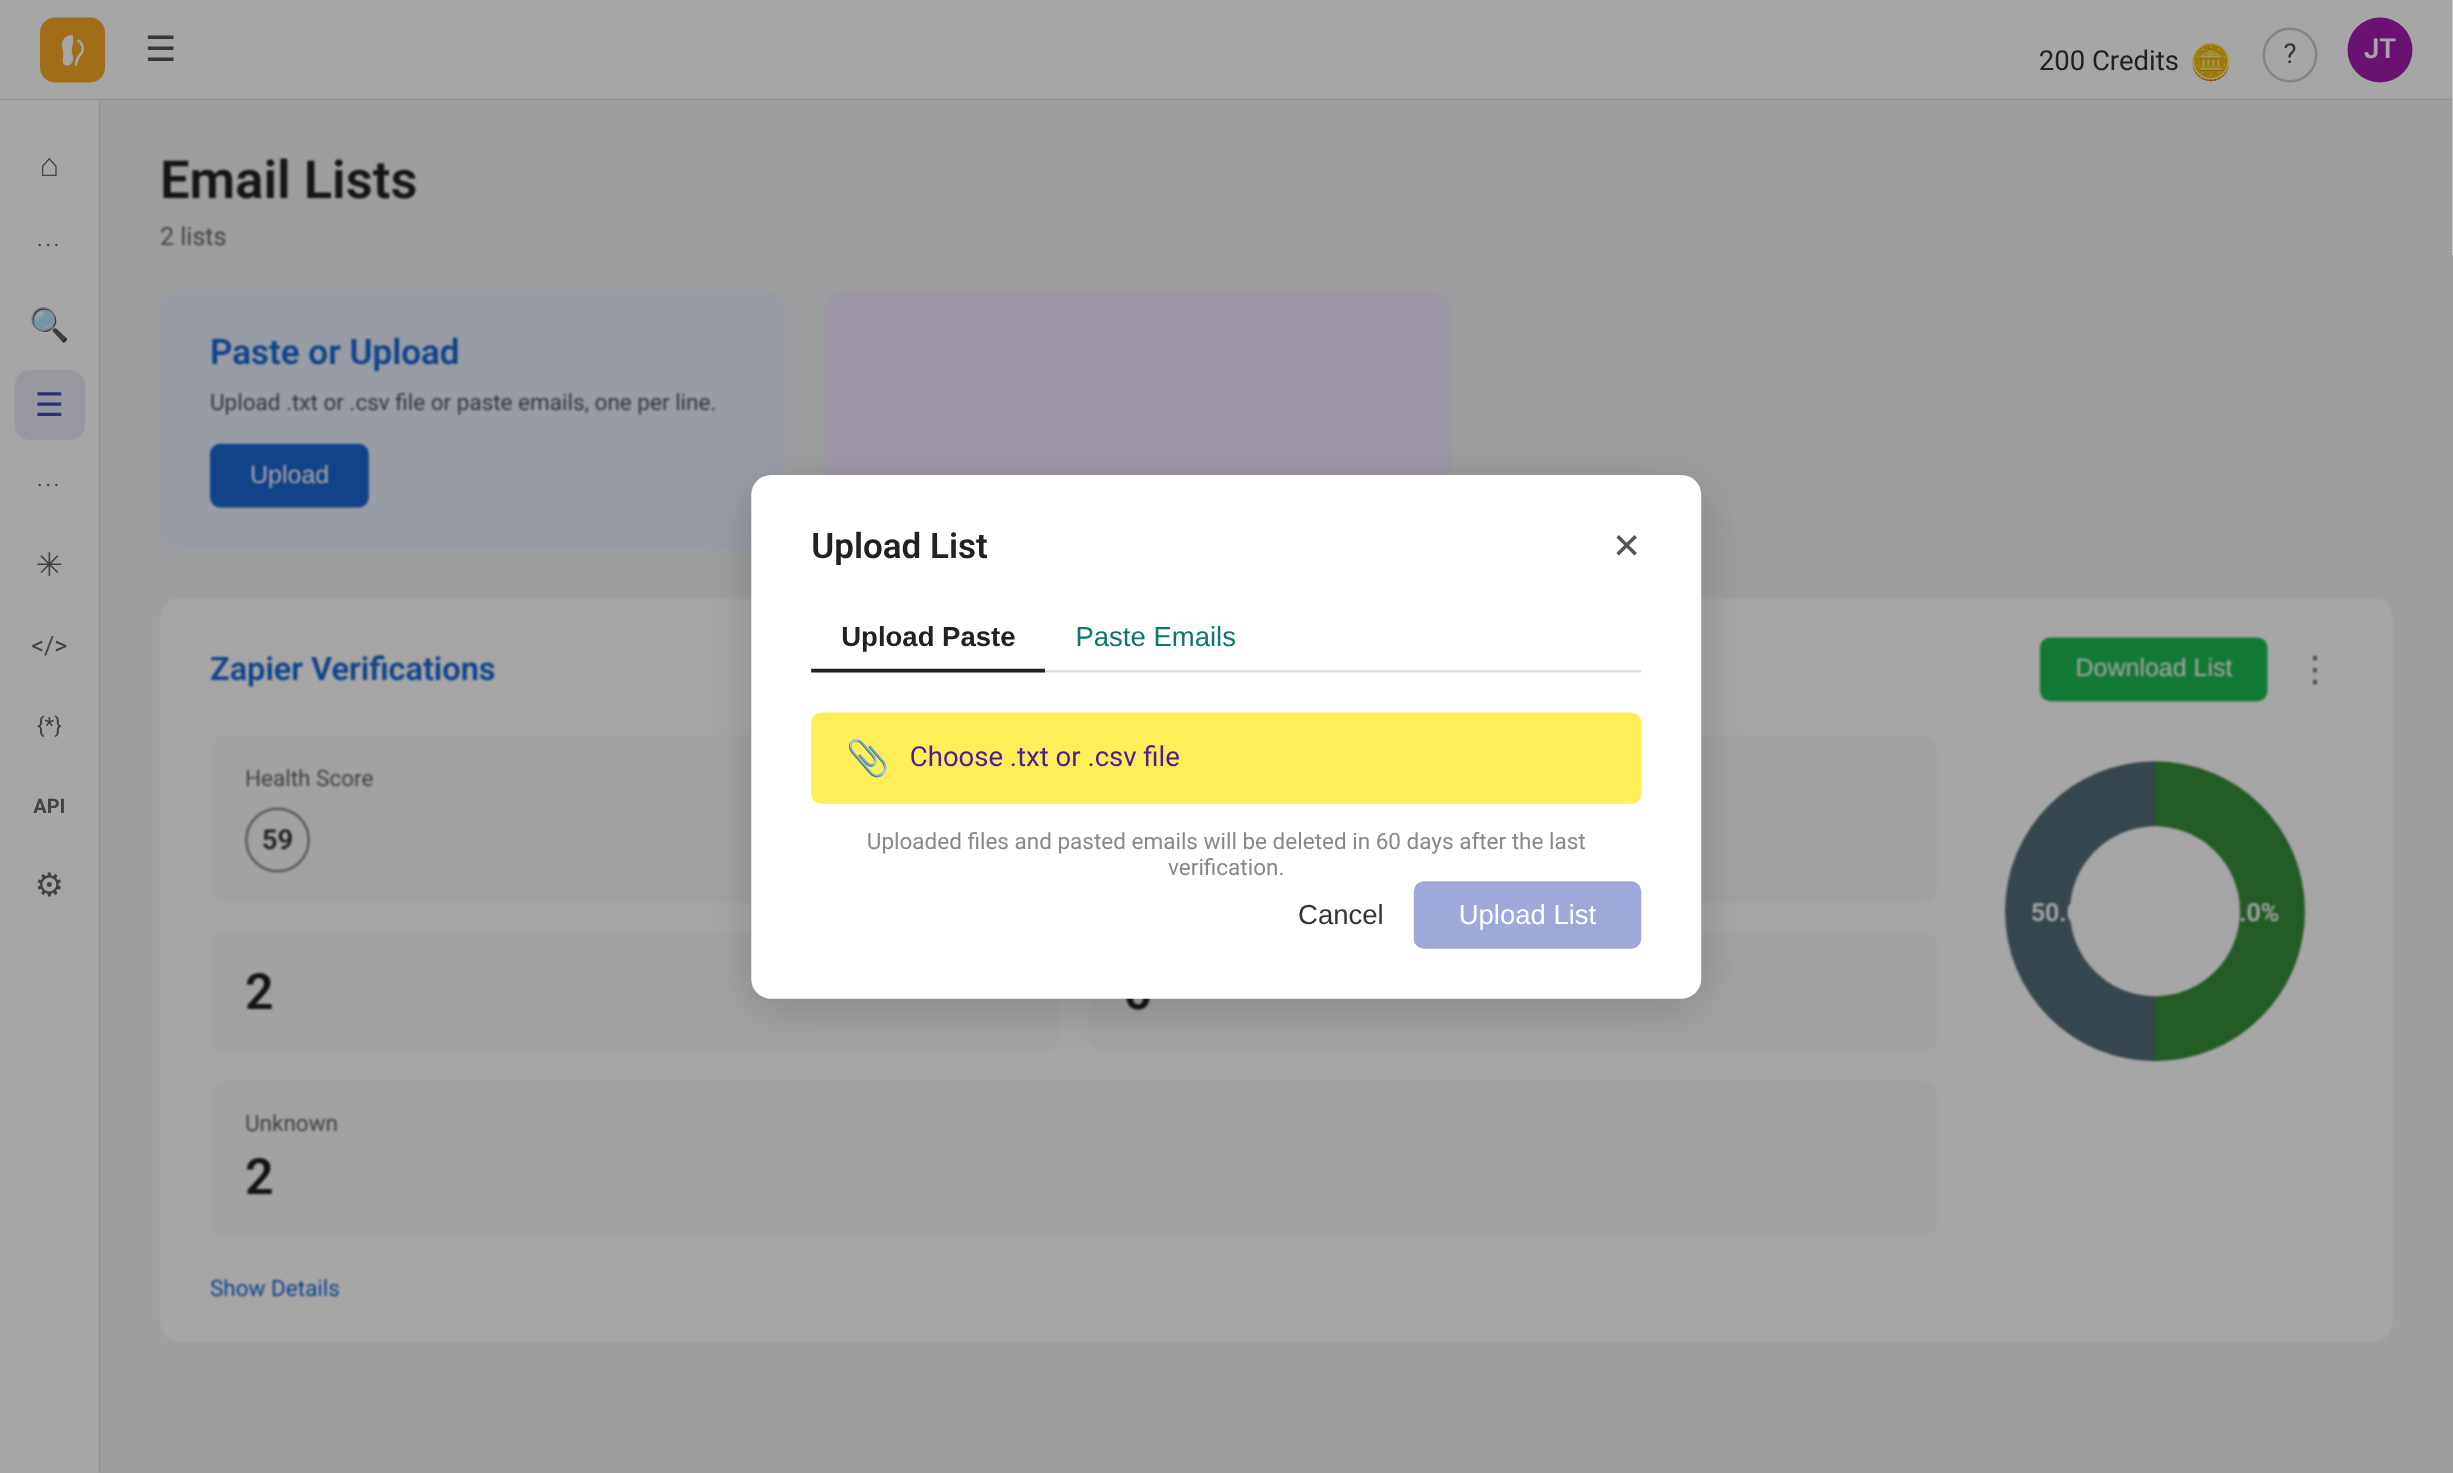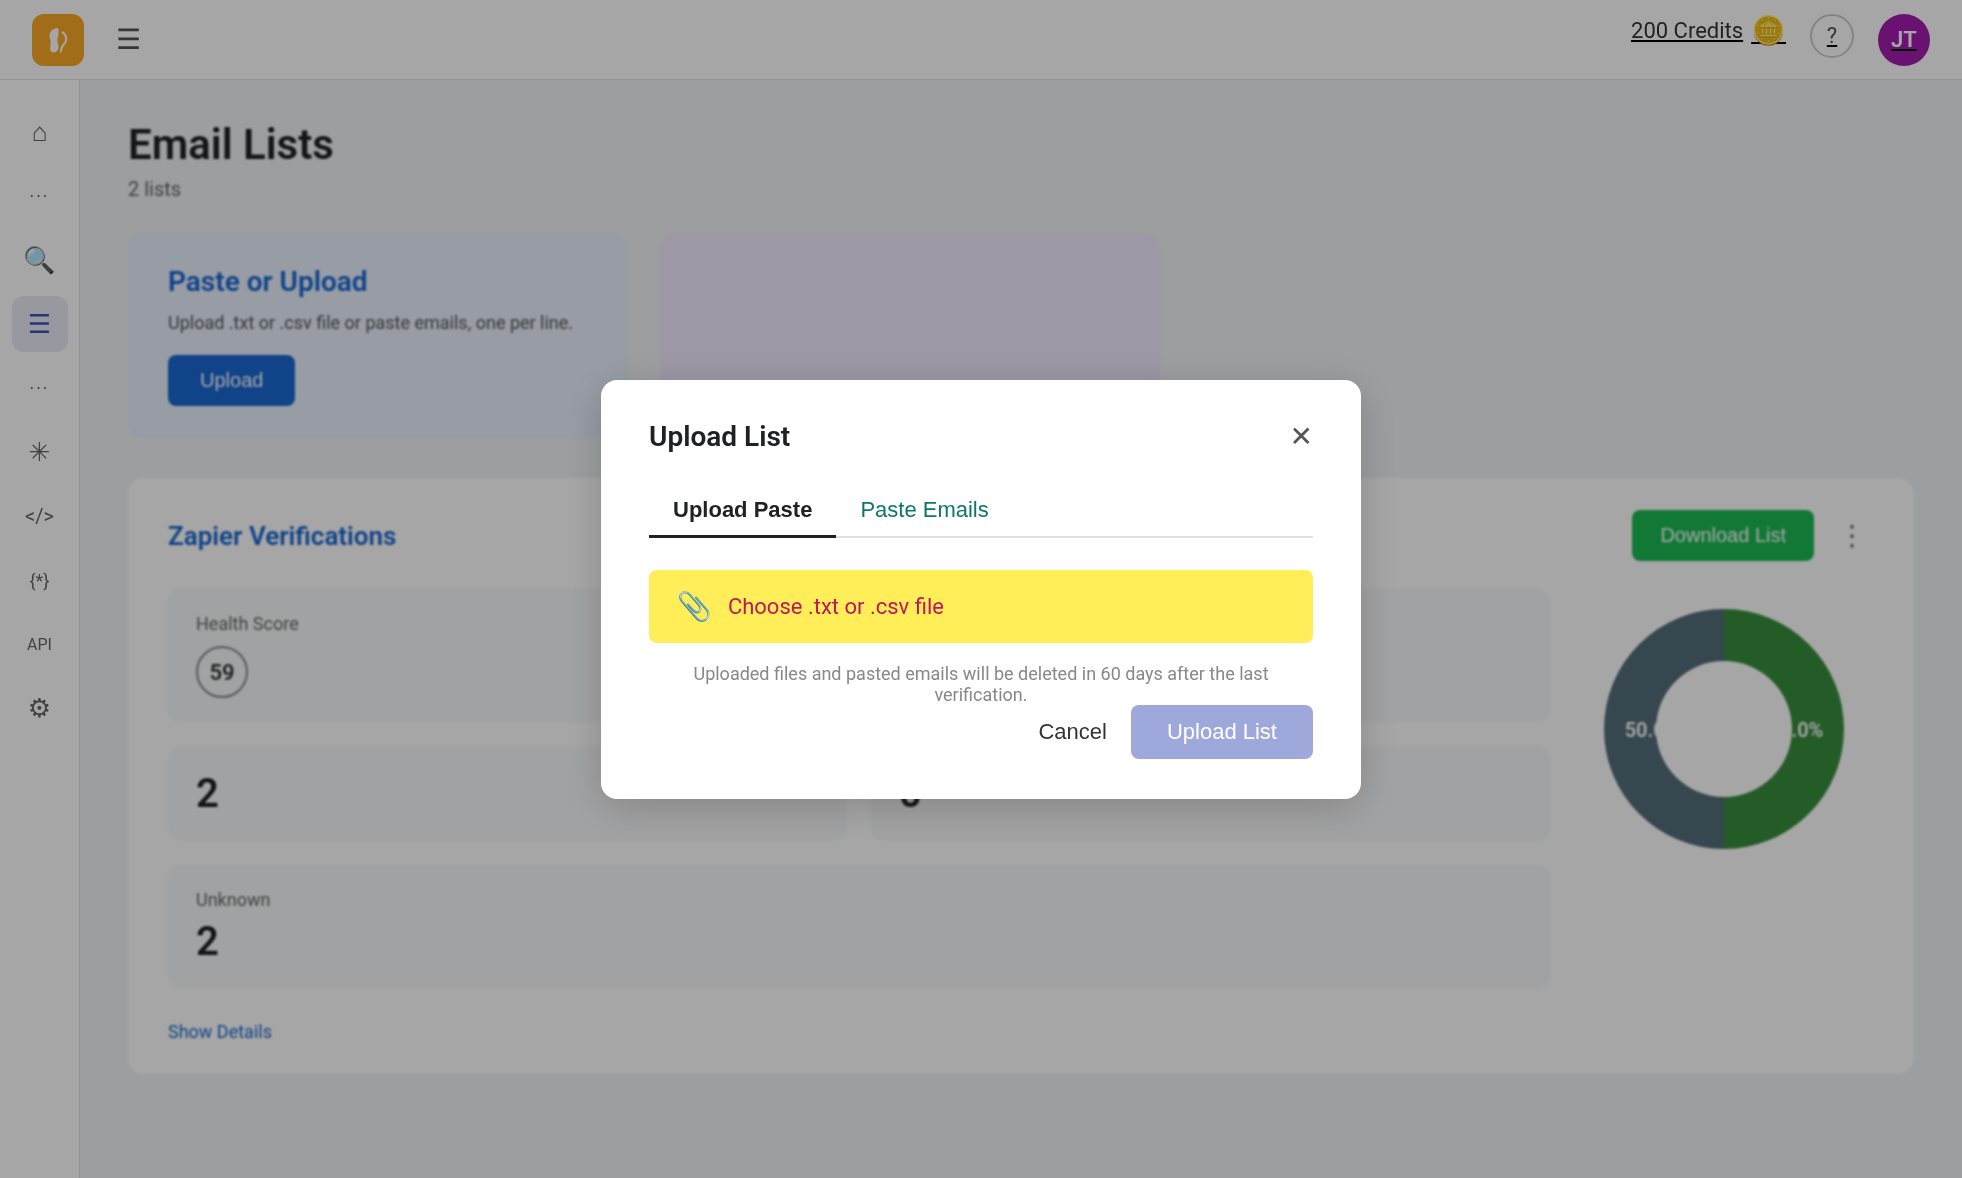--- a/index.html
+++ b/index.html
@@ -8,21 +8,21 @@
     
     .topbar {
       position: fixed; top: 0; left: 0; right: 0; height: 80px;
       background: #fff; display: flex; align-items: center; justify-content: space-between;
       padding: 0 32px; z-index: 10; border-bottom: 1px solid #e0e0e0;
     }
     .topbar-left { display: flex; align-items: center; gap: 32px; }
     .logo { width: 52px; height: 52px; background: #f9a825; border-radius: 12px; display: flex; align-items: center; justify-content: center; }
     .logo svg { width: 32px; height: 32px; }
     .hamburger { font-size: 28px; color: #555; cursor: pointer; }
-    .topbar-right { display: flex; align-items: flex-start; gap: 24px; text-decoration: underline; }
+    .topbar-right { display: flex; align-items: flex-end; gap: 24px; }
     .credits-label { font-size: 22px; color: #333; display: flex; align-items: center; gap: 8px; }
     .credits-icon { font-size: 28px; color: #f9a825; }
     .help-btn { width: 44px; height: 44px; border-radius: 50%; border: 2px solid #ccc; display: flex; align-items: center; justify-content: center; font-size: 22px; color: #555; cursor: pointer; }
     .avatar { width: 52px; height: 52px; border-radius: 50%; background: #a21caf; color: #fff; display: flex; align-items: center; justify-content: center; font-size: 22px; font-weight: 600; cursor: pointer; }
 
     
     .sidebar {
       position: fixed; top: 80px; left: 0; bottom: 0; width: 80px;
       background: #fff; display: flex; flex-direction: column; align-items: center;
       padding: 24px 0; gap: 8px; border-right: 1px solid #e0e0e0; z-index: 9;
@@ -124,21 +124,21 @@
     }
     .modal-tab.active { color: #202124; border-bottom: 3px solid #202124; font-weight: 600; }
 
     
     .file-upload-area {
       display: flex; align-items: center; gap: 16px;
       background: #ffee58; border-radius: 8px; padding: 20px 28px;
       margin-bottom: 20px; cursor: pointer;
     }
     .paperclip-icon { font-size: 28px; color: #555; }
-    .file-upload-text { font-size: 22px; color: #be185d; }
+    .file-upload-text { font-size: 22px; color: #4c1d95; }
 
     .upload-note { font-size: 18px; color: #888; text-align: center; }
 
     .modal-footer { display: flex; align-items: center; justify-content: flex-end; }
     .cancel-btn {
       background: none; border: none; font-size: 22px; color: #333;
       cursor: pointer; padding: 12px 24px;
     }
     .upload-list-btn {
       background: #9fa8da; color: #fff; border: none; border-radius: 8px;
@@ -189,21 +189,21 @@
   <div class="sidebar-item">
     <span>✳</span>
   </div>
   <div class="sidebar-item">
     <span style="font-size:20px;">&lt;/&gt;</span>
   </div>
   <div class="sidebar-item">
     <span style="font-size:18px;">{*}</span>
   </div>
   <div class="sidebar-item">
-    <span style="font-size:16px;font-weight:400;">API</span>
+    <span style="font-size:16px;font-weight:700;">API</span>
   </div>
   <div class="sidebar-item">
     <span>⚙</span>
   </div>
 </div>
 
 <div class="main" style="filter: blur(1px); pointer-events: none;">
   <h1 class="page-title">Email Lists</h1>
   <p class="page-subtitle">2 lists</p>
 

